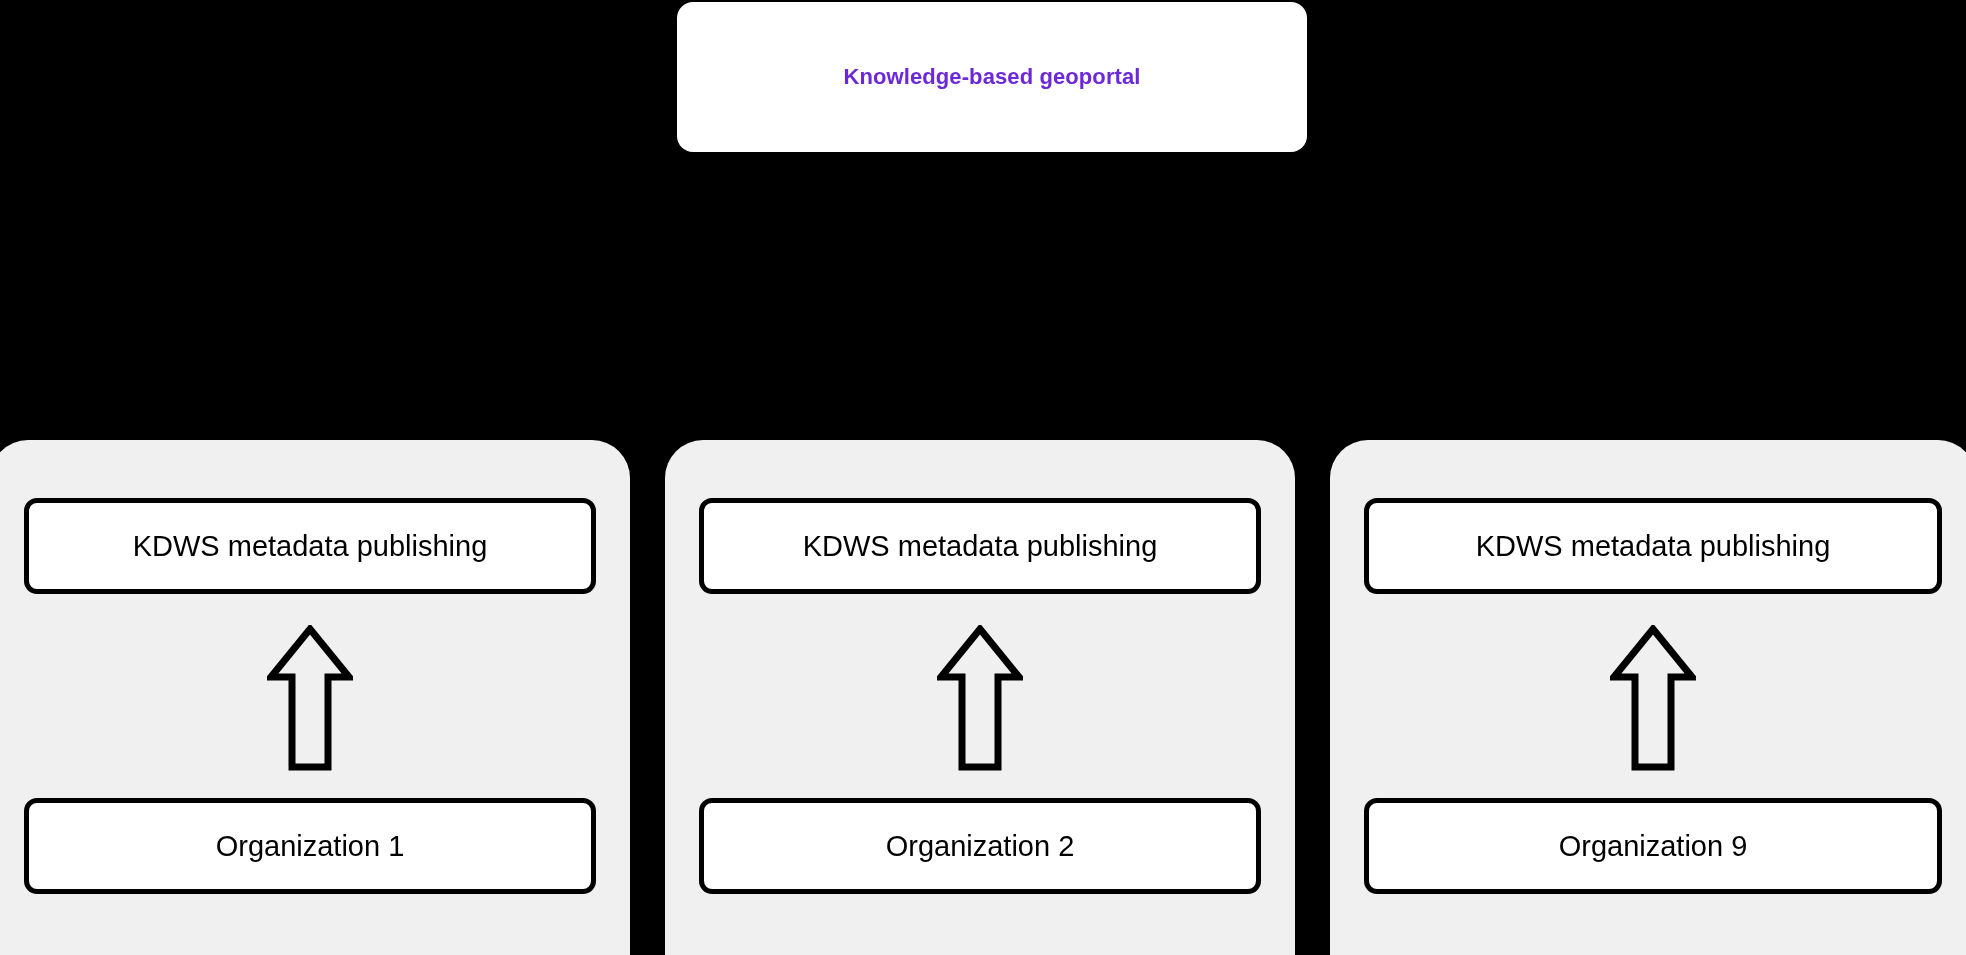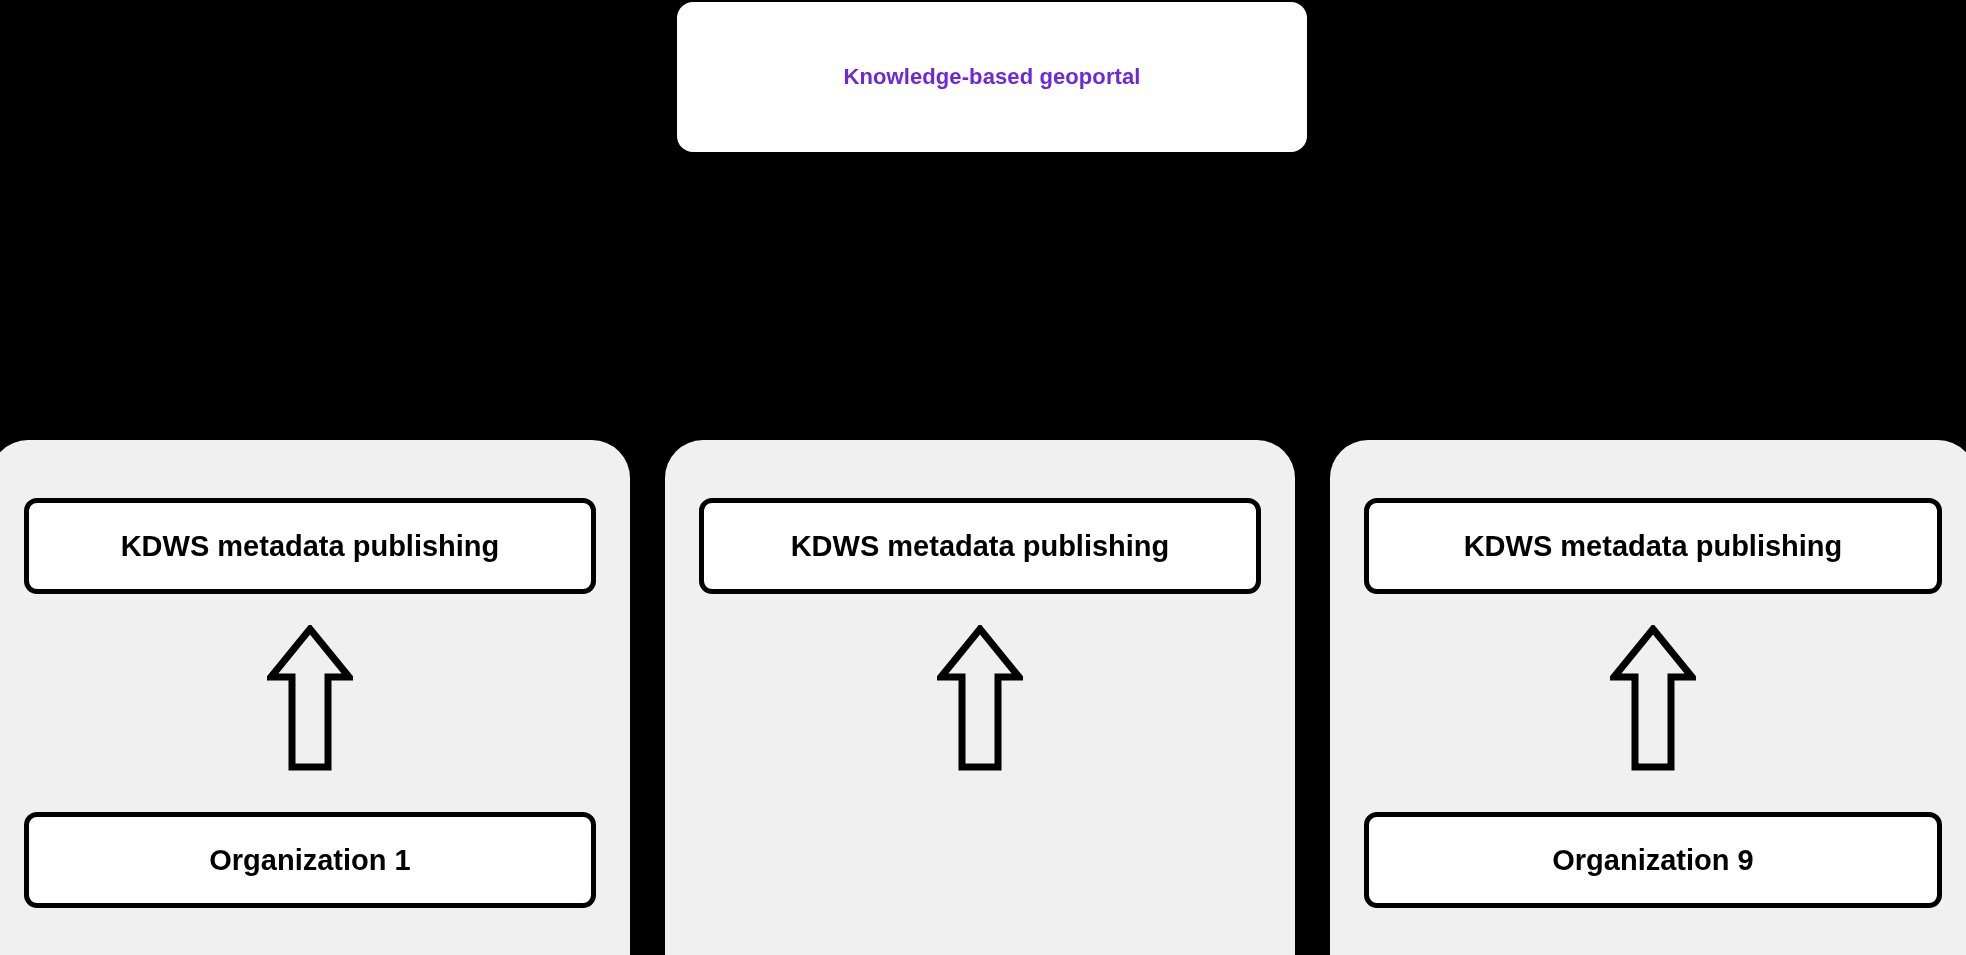--- a/index.html
+++ b/index.html
@@ -69,28 +69,28 @@
     background: #ffffff;
     border: 5px solid #000000;
     border-radius: 13px;
     box-sizing: border-box;
     display: flex;
     align-items: center;
     justify-content: center;
   }
   .org-box-label {
     font-size: 29px;
-    font-weight: bold;
+    font-weight: normal;
     color: #000000;
     text-align: center;
     line-height: 1.2;
     white-space: nowrap;
   }
   .box-service { top: 58px; }
-  .box-owner   { top: 372px; }
+  .box-owner   { top: 358px; }
 
   
   .org-arrow {
     position: absolute;
     left: 50%;
     top: 185px;
     width: 86px;
     height: 146px;
     transform: translateX(-50%);
   }
@@ -127,20 +127,23 @@
     <div class="org-box box-service">
       <span class="org-box-label">KDWS metadata publishing</span>
     </div>
 
     <div class="org-arrow">
       <svg viewBox="0 0 86 146" xmlns="http://www.w3.org/2000/svg">
         <polygon points="43,4 82,52 61,52 61,142 25,142 25,52 4,52" fill="#f0f0f0" stroke="#000000" stroke-width="7" stroke-linejoin="miter"></polygon>
       </svg>
     </div>
 
+    <div class="org-box box-owner">
+      <span class="org-box-label">Organization 2</span>
+    </div>
   </div>
 
   <div class="org-panel" id="org-panel-2">
 
     <div class="org-box box-service">
       <span class="org-box-label">KDWS metadata publishing</span>
     </div>
 
     <div class="org-arrow">
       <svg viewBox="0 0 86 146" xmlns="http://www.w3.org/2000/svg">

